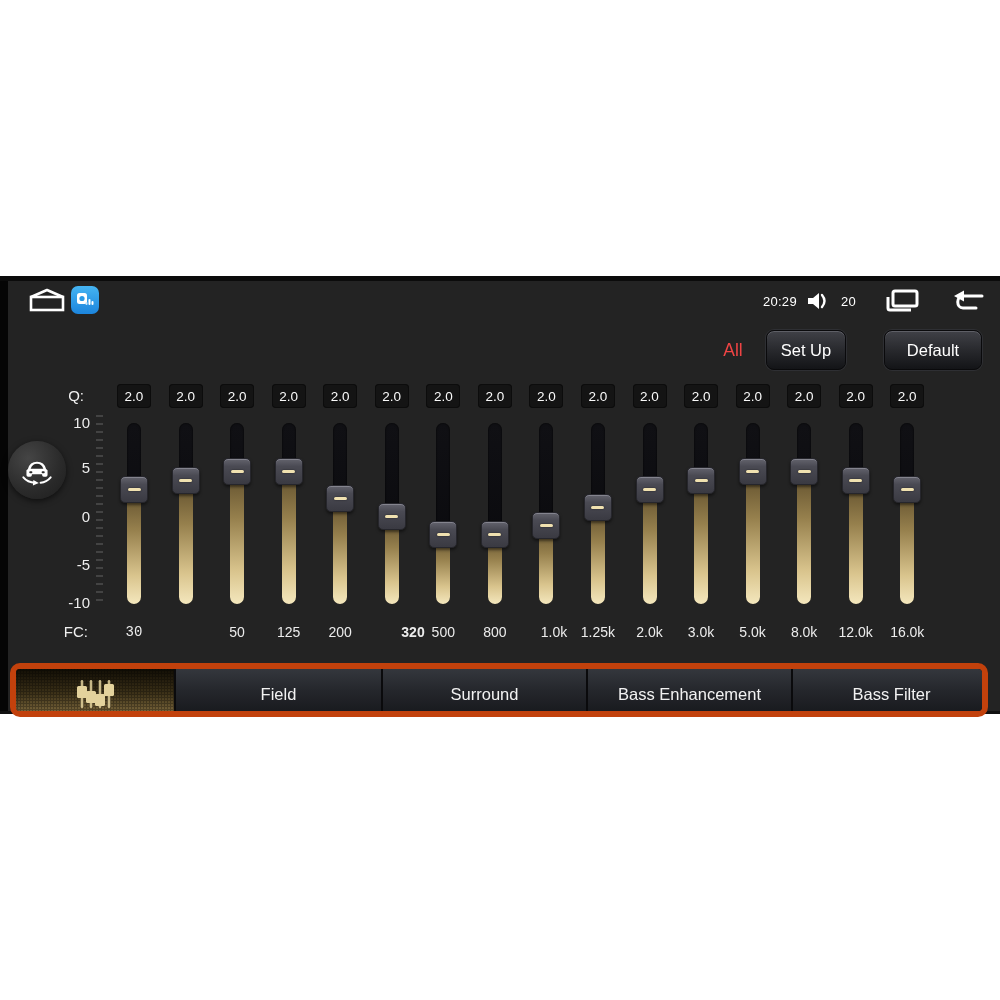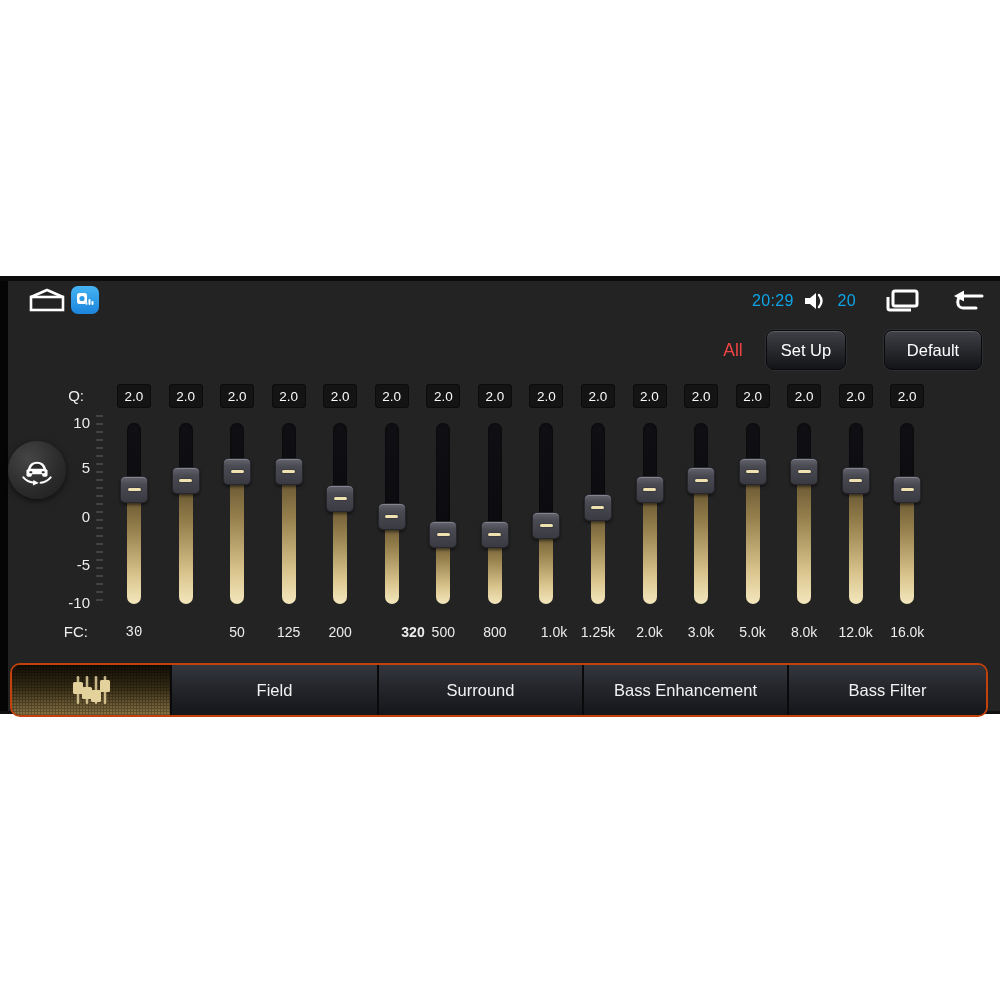--- a/index.html
+++ b/index.html
@@ -8,21 +8,21 @@
   .shot{position:absolute;left:0;top:276px;width:1000px;height:438px;background:#232323;
         border-top:5px solid #0b0b0b;border-bottom:3px solid #101010;}
   .left-edge{position:absolute;left:0;top:0;width:8px;height:100%;background:#050505;}
 
   
   .status-bar{position:absolute;left:0;top:2px;width:100%;height:34px;}
   .home-btn{position:absolute;left:27px;top:4px;width:40px;height:27px;}
   .app-btn{position:absolute;left:71px;top:3px;width:28px;height:28px;border-radius:7px;
            background:linear-gradient(180deg,#45b4f2,#1c85dd);display:flex;align-items:center;justify-content:center;}
   .status-right{position:absolute;right:14px;top:0;height:36px;display:flex;align-items:center;gap:9px;}
-  .status-time,.status-vol{color:#0ea5e9;font-size:16px;letter-spacing:.3px;}
+  .status-time,.status-vol{color:#ffffff;font-size:13px;letter-spacing:.3px;}
   .gap-lg{width:10px;}
 
   
   .preset-pill{position:absolute;left:32px;top:50px;width:117px;height:39px;border-radius:20px;
         background:linear-gradient(180deg,#222,#161616);border:1px solid #333;
         display:flex;align-items:center;justify-content:center;gap:12px;}
   .preset-label{color:#f5f5f5;font-size:17px;}
   .all-label{position:absolute;left:712px;top:50px;width:42px;height:39px;display:flex;
         align-items:center;justify-content:center;color:#ef4444;font-size:17.5px;}
   .hdr-btn{position:absolute;top:49px;height:40px;border-radius:8px;color:#fff;font-size:16.5px;
@@ -53,21 +53,21 @@
   .handle-dash{width:13px;height:3px;border-radius:2px;background:#f0e1b0;box-shadow:0 0 2px #00000088;}
   .fc-label{position:absolute;top:340px;width:60px;text-align:center;color:#ececec;font-size:14px;line-height:22px;}
 
   
   .car-float{position:absolute;left:8px;top:160px;width:58px;height:58px;border-radius:50%;
         background:radial-gradient(circle at 35% 30%,#454545,#2a2a2a 60%,#1d1d1d 100%);
         box-shadow:0 2px 6px rgba(0,0,0,.6);display:flex;align-items:center;justify-content:center;}
 
   
   .tab-bar{position:absolute;left:10px;top:382px;width:978px;height:54px;border-radius:10px;
-        border:2px solid #c2410c;background:#101114;overflow:hidden;}
+        border:6px solid #c2410c;background:#101114;overflow:hidden;}
   .tab{position:absolute;top:0;height:50px;display:flex;align-items:center;justify-content:center;
         color:#f2f2f2;font-size:16.5px;
         background:linear-gradient(180deg,#34373d 0%,#24262b 45%,#15161a 100%);}
   .tab.divided{border-left:2px solid #0a0a0c;}
   .tab.selected{
         background-image:radial-gradient(rgba(0,0,0,.28) 1px,transparent 1.2px),
                          linear-gradient(180deg,#120e05 0%,#3c3118 48%,#8d7646 100%);
         background-size:3px 3px,100% 100%;}
 </style>
 </head>

